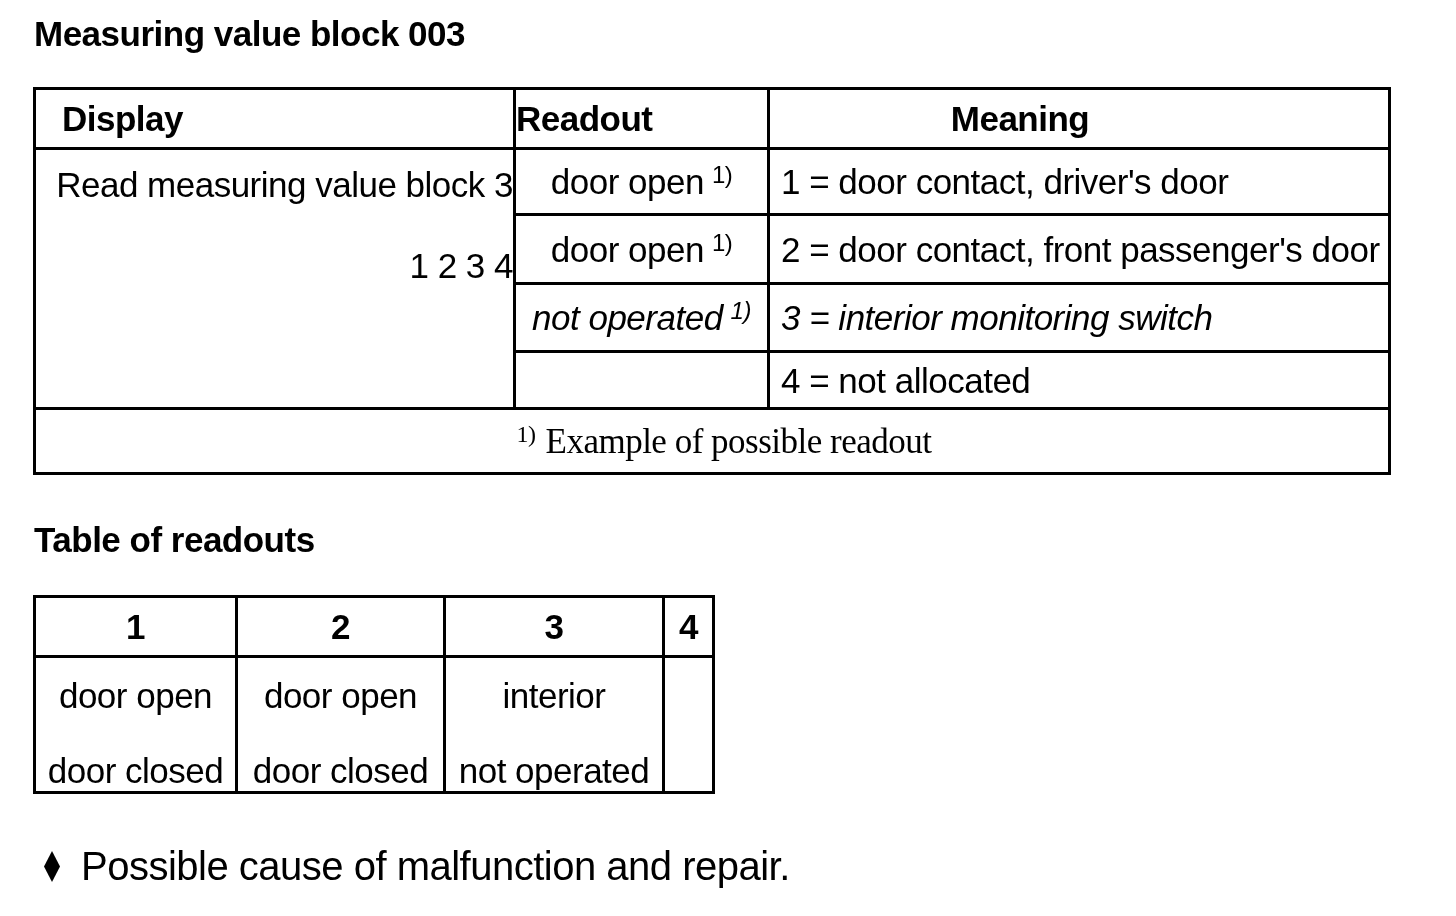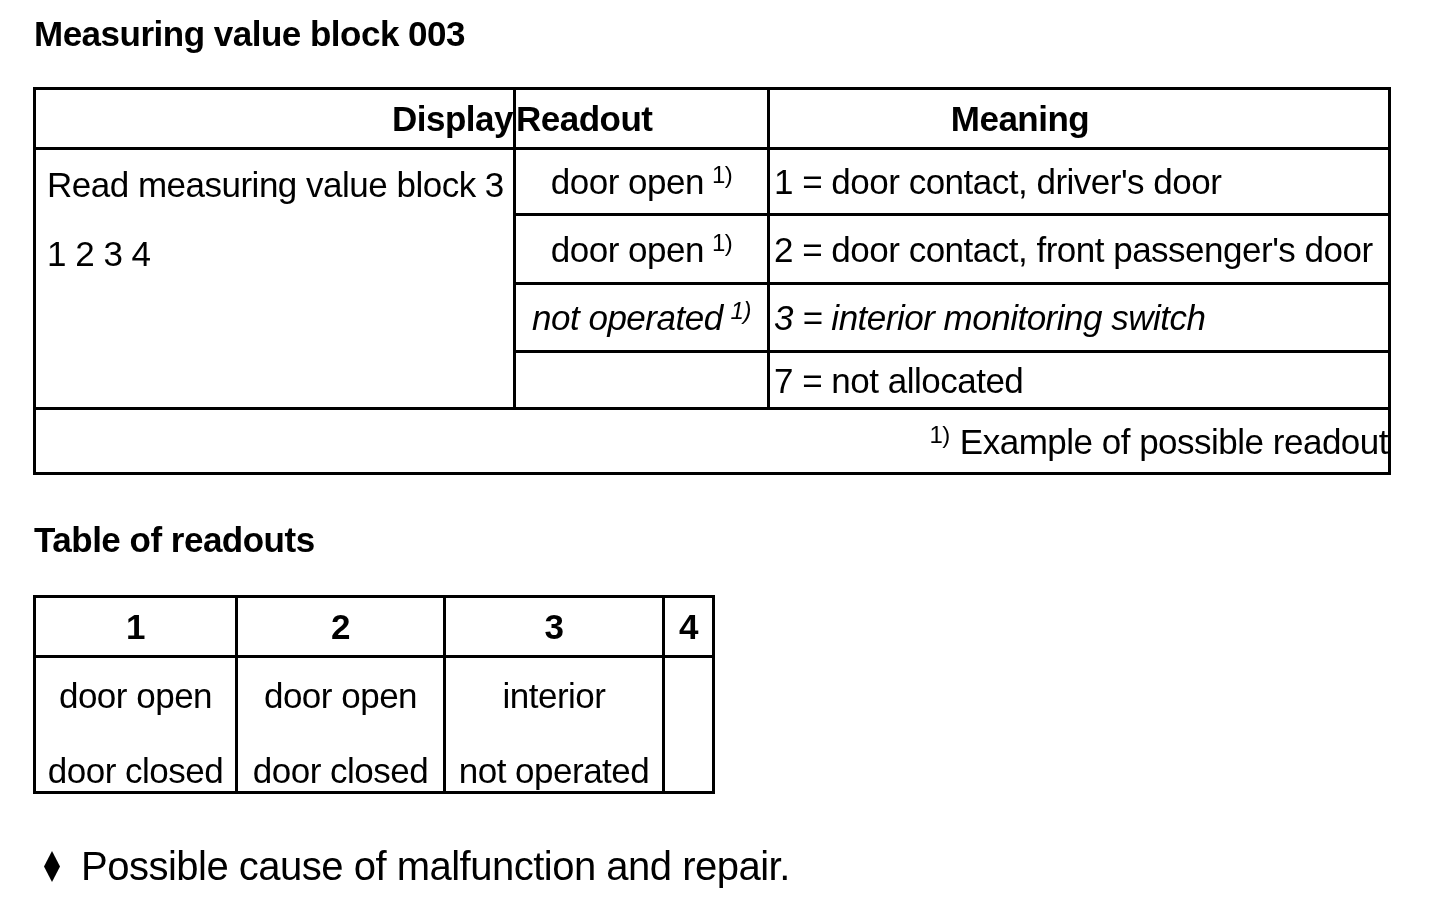--- a/index.html
+++ b/index.html
@@ -31,36 +31,37 @@
     table-layout: fixed;
     font-size: 35px;
     line-height: 41px;
   }
   .main-table td, .main-table th {
     border: 3px solid #000000;
     vertical-align: middle;
     font-size: 35px;
   }
   .main-table th { font-weight: bold; }
-  .th-display { text-align: right; padding-left: 11px; height: 60px; }
+  .th-display { text-align: left; padding-left: 26px; height: 60px; }
   .th-readout { text-align: left; }
   .th-meaning { text-align: center; padding-right: 118px; }
   .display-cell {
     vertical-align: top !important;
     padding: 14px 0 0 11px;
-  }
-  .display-line2 { margin-top: 28px; }
+    text-align: right;
+  }
+  .display-line2 { margin-top: 40px; }
   .readout-cell { text-align: center; }
-  .meaning-cell { text-align: left; padding-left: 4px; }
+  .meaning-cell { text-align: left; padding-left: 11px; }
   .row-1 { height: 66px; }
   .row-2 { height: 69px; }
   .row-3 { height: 68px; font-style: italic; }
   .row-4 { height: 57px; }
   .footnote-row { height: 65px; }
-  .footnote-cell { text-align: right; padding-left: 24px; }
+  .footnote-cell { text-align: center; padding-left: 24px; font-family: Liberation Serif, serif; }
   sup.fn, .sup {
     font-size: 24px;
     letter-spacing: -0.5px;
     vertical-align: 11px;
     line-height: 0;
   }
   .readout-cell .sup { margin-left: 8px; }
   .footnote-cell sup.fn { margin-right: 10px; }
   
   .section-heading {
@@ -141,21 +142,21 @@
   <tr class="row-2">
     <td class="readout-cell"><span>door open</span><span class="sup">1)</span></td>
     <td class="meaning-cell">2 = door contact, front passenger's door</td>
   </tr>
   <tr class="row-3">
     <td class="readout-cell"><span>not operated</span><span class="sup">1)</span></td>
     <td class="meaning-cell">3 = interior monitoring switch</td>
   </tr>
   <tr class="row-4">
     <td class="readout-cell"><span></span><span class="sup"></span></td>
-    <td class="meaning-cell">7 = not allocated</td>
+    <td class="meaning-cell">4 = not allocated</td>
   </tr>
   <tr class="footnote-row">
     <td class="footnote-cell" colspan="3"><sup class="fn">1)</sup><span>Example of possible readout</span></td>
   </tr>
 </tbody>
   </table>
 
 <div class="section-heading">Table of readouts</div>
 
 <table class="readouts-table">

